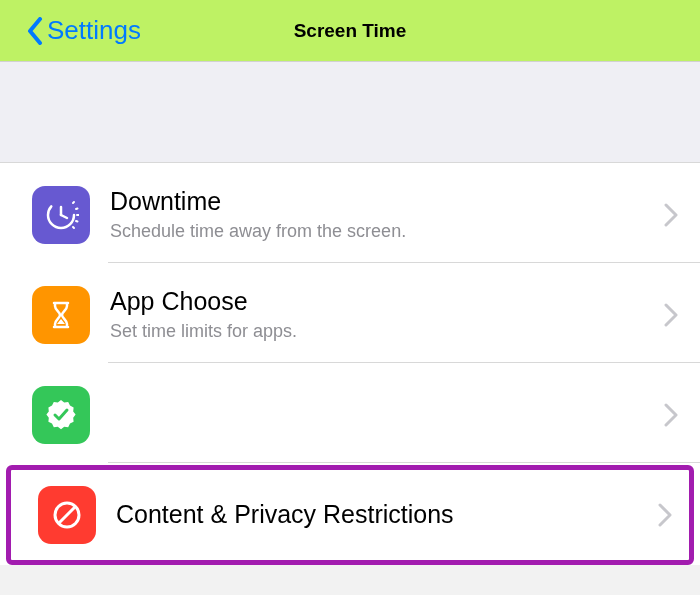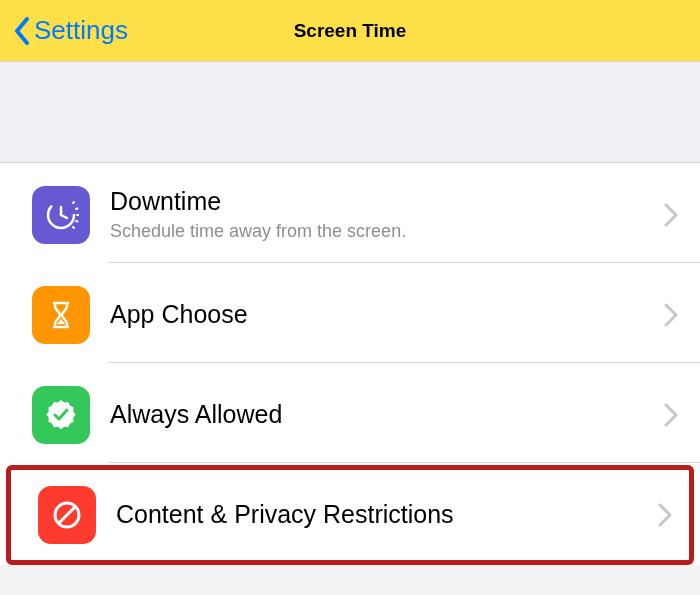--- a/index.html
+++ b/index.html
@@ -6,26 +6,26 @@
     body {
       width: 700px;
       height: 595px;
       font-family: -apple-system, BlinkMacSystemFont, "Helvetica Neue", sans-serif;
       background: #f2f2f2;
       color: #000;
       overflow: hidden;
     }
     .nav-bar {
       height: 62px;
-      background: #fde047;
+      background: #bef264;
       border-bottom: 1px solid #d1d1d1;
       display: flex;
       align-items: center;
       position: relative;
-      padding: 0 14px;
+      padding: 0 27px;
     }
     .back-button {
       display: flex;
       align-items: center;
       color: #007aff;
       font-size: 26px;
       font-weight: 400;
       cursor: pointer;
     }
     .back-chevron {
@@ -60,21 +60,21 @@
     }
     .row .sep {
       position: absolute;
       left: 108px;
       right: 0;
       bottom: 0;
       height: 1px;
       background: #d8d8d8;
     }
     .row.highlighted {
-      border: 5px solid #b91c1c;
+      border: 5px solid #a21caf;
       border-radius: 6px;
       padding: 13px 17px 13px 27px;
       margin: 2px 6px 0 6px;
     }
     .app-icon {
       width: 58px;
       height: 58px;
       border-radius: 13px;
       margin-right: 20px;
       flex-shrink: 0;
@@ -156,36 +156,36 @@
 
   <div class="row">
     <div class="app-icon icon-applimits">
       <svg viewBox="0 0 36 36">
         <path d="M11 6 h14 M11 30 h14 M12 6 v3 c0 4 5 6 5 9 c0 3 -5 5 -5 9 v3 M24 6 v3 c0 4 -5 6 -5 9 c0 3 5 5 5 9 v3" fill="none" stroke="#fff" stroke-width="2.5" stroke-linecap="round" stroke-linejoin="round"></path>
         <path d="M14 27 h8 l-4 -5 z" fill="#fff"></path>
       </svg>
     </div>
     <div class="text-block">
       <div class="title">App Choose</div>
+      <div class="subtitle">Set time limits for apps.</div>
     </div>
     <svg class="chevron" viewBox="0 0 14 24">
       <polyline points="2,2 12,12 2,22" fill="none" stroke="currentColor" stroke-width="3" stroke-linecap="round" stroke-linejoin="round"></polyline>
     </svg>
     <div class="sep"></div>
   </div>
 
   <div class="row">
     <div class="app-icon icon-allowed">
       <svg viewBox="0 0 36 36">
         <path d="M18 3 l3.2 2.4 4-0.4 1.8 3.6 3.6 1.8 -0.4 4 2.4 3.2 -2.4 3.2 0.4 4 -3.6 1.8 -1.8 3.6 -4 -0.4 -3.2 2.4 -3.2 -2.4 -4 0.4 -1.8 -3.6 -3.6 -1.8 0.4 -4 -2.4 -3.2 2.4 -3.2 -0.4 -4 3.6 -1.8 1.8 -3.6 4 0.4 z" fill="#fff"></path>
         <polyline points="12,18 16,22 24,13" fill="none" stroke="#34c759" stroke-width="3" stroke-linecap="round" stroke-linejoin="round"></polyline>
       </svg>
     </div>
     <div class="text-block">
-      <div class="title">Always Allowed</div>
     </div>
     <svg class="chevron" viewBox="0 0 14 24">
       <polyline points="2,2 12,12 2,22" fill="none" stroke="currentColor" stroke-width="3" stroke-linecap="round" stroke-linejoin="round"></polyline>
     </svg>
     <div class="sep"></div>
   </div>
 
   <div class="row highlighted">
     <div class="app-icon icon-restrictions">
       <svg viewBox="0 0 36 36">

